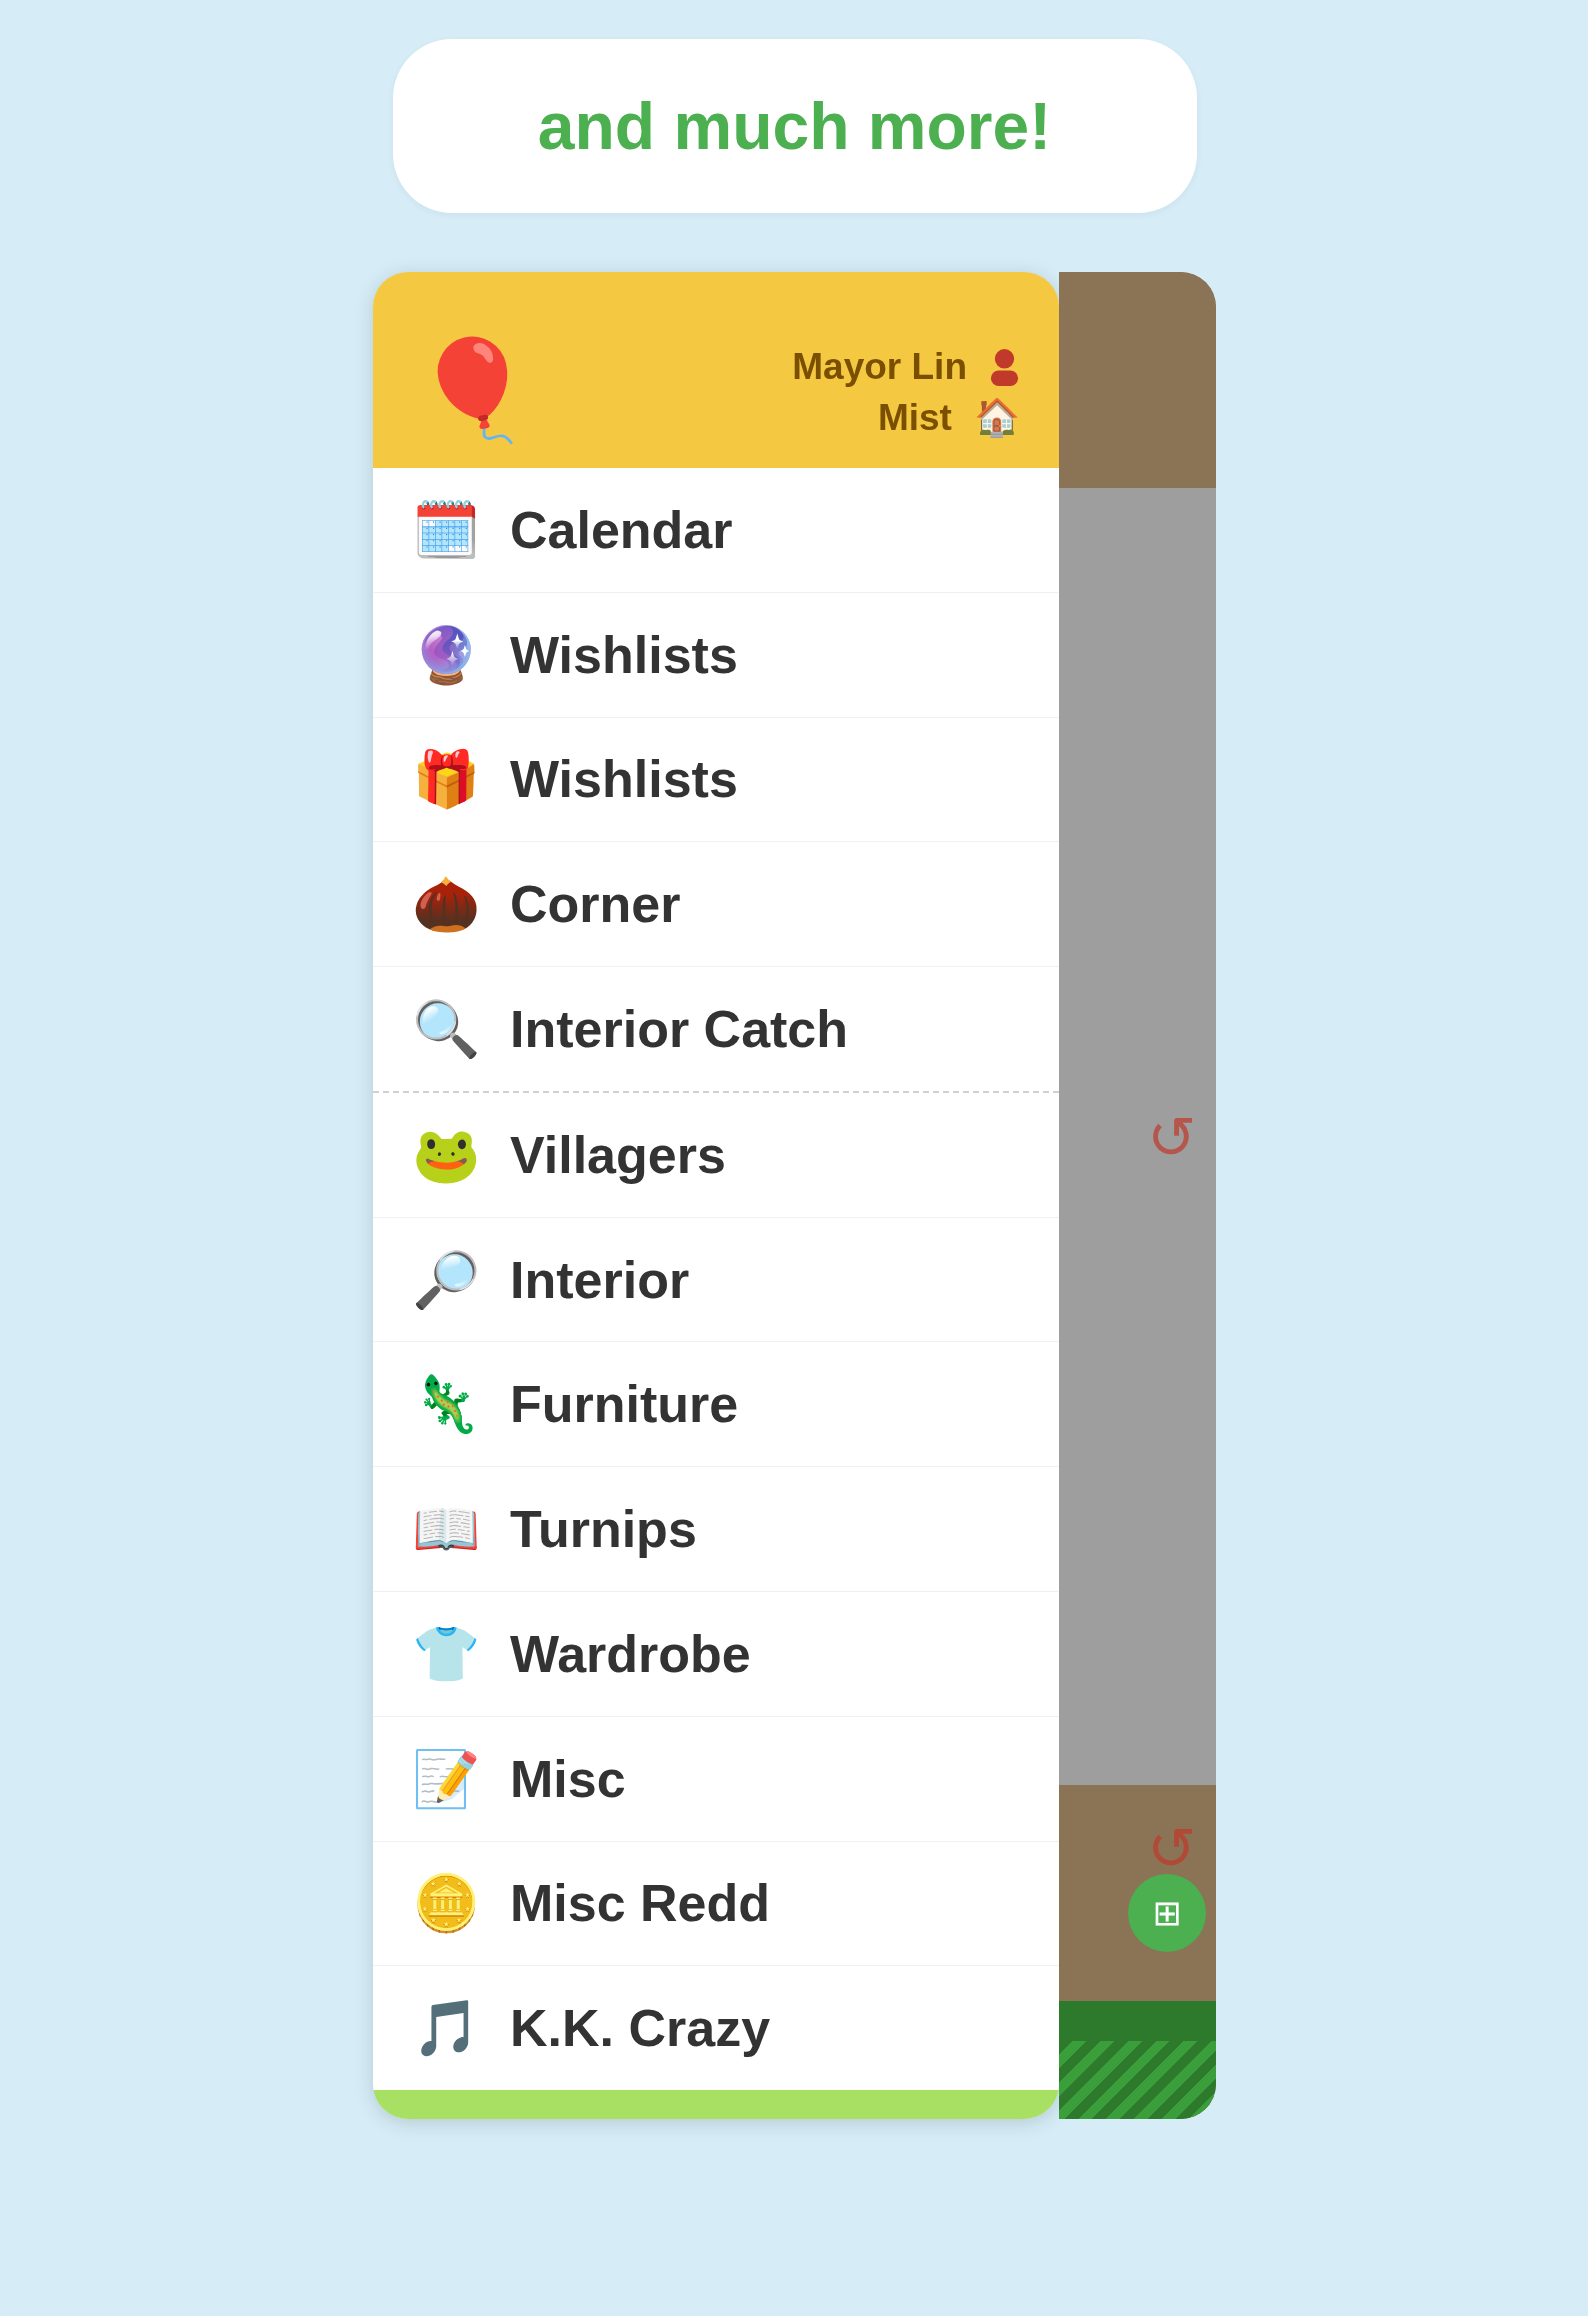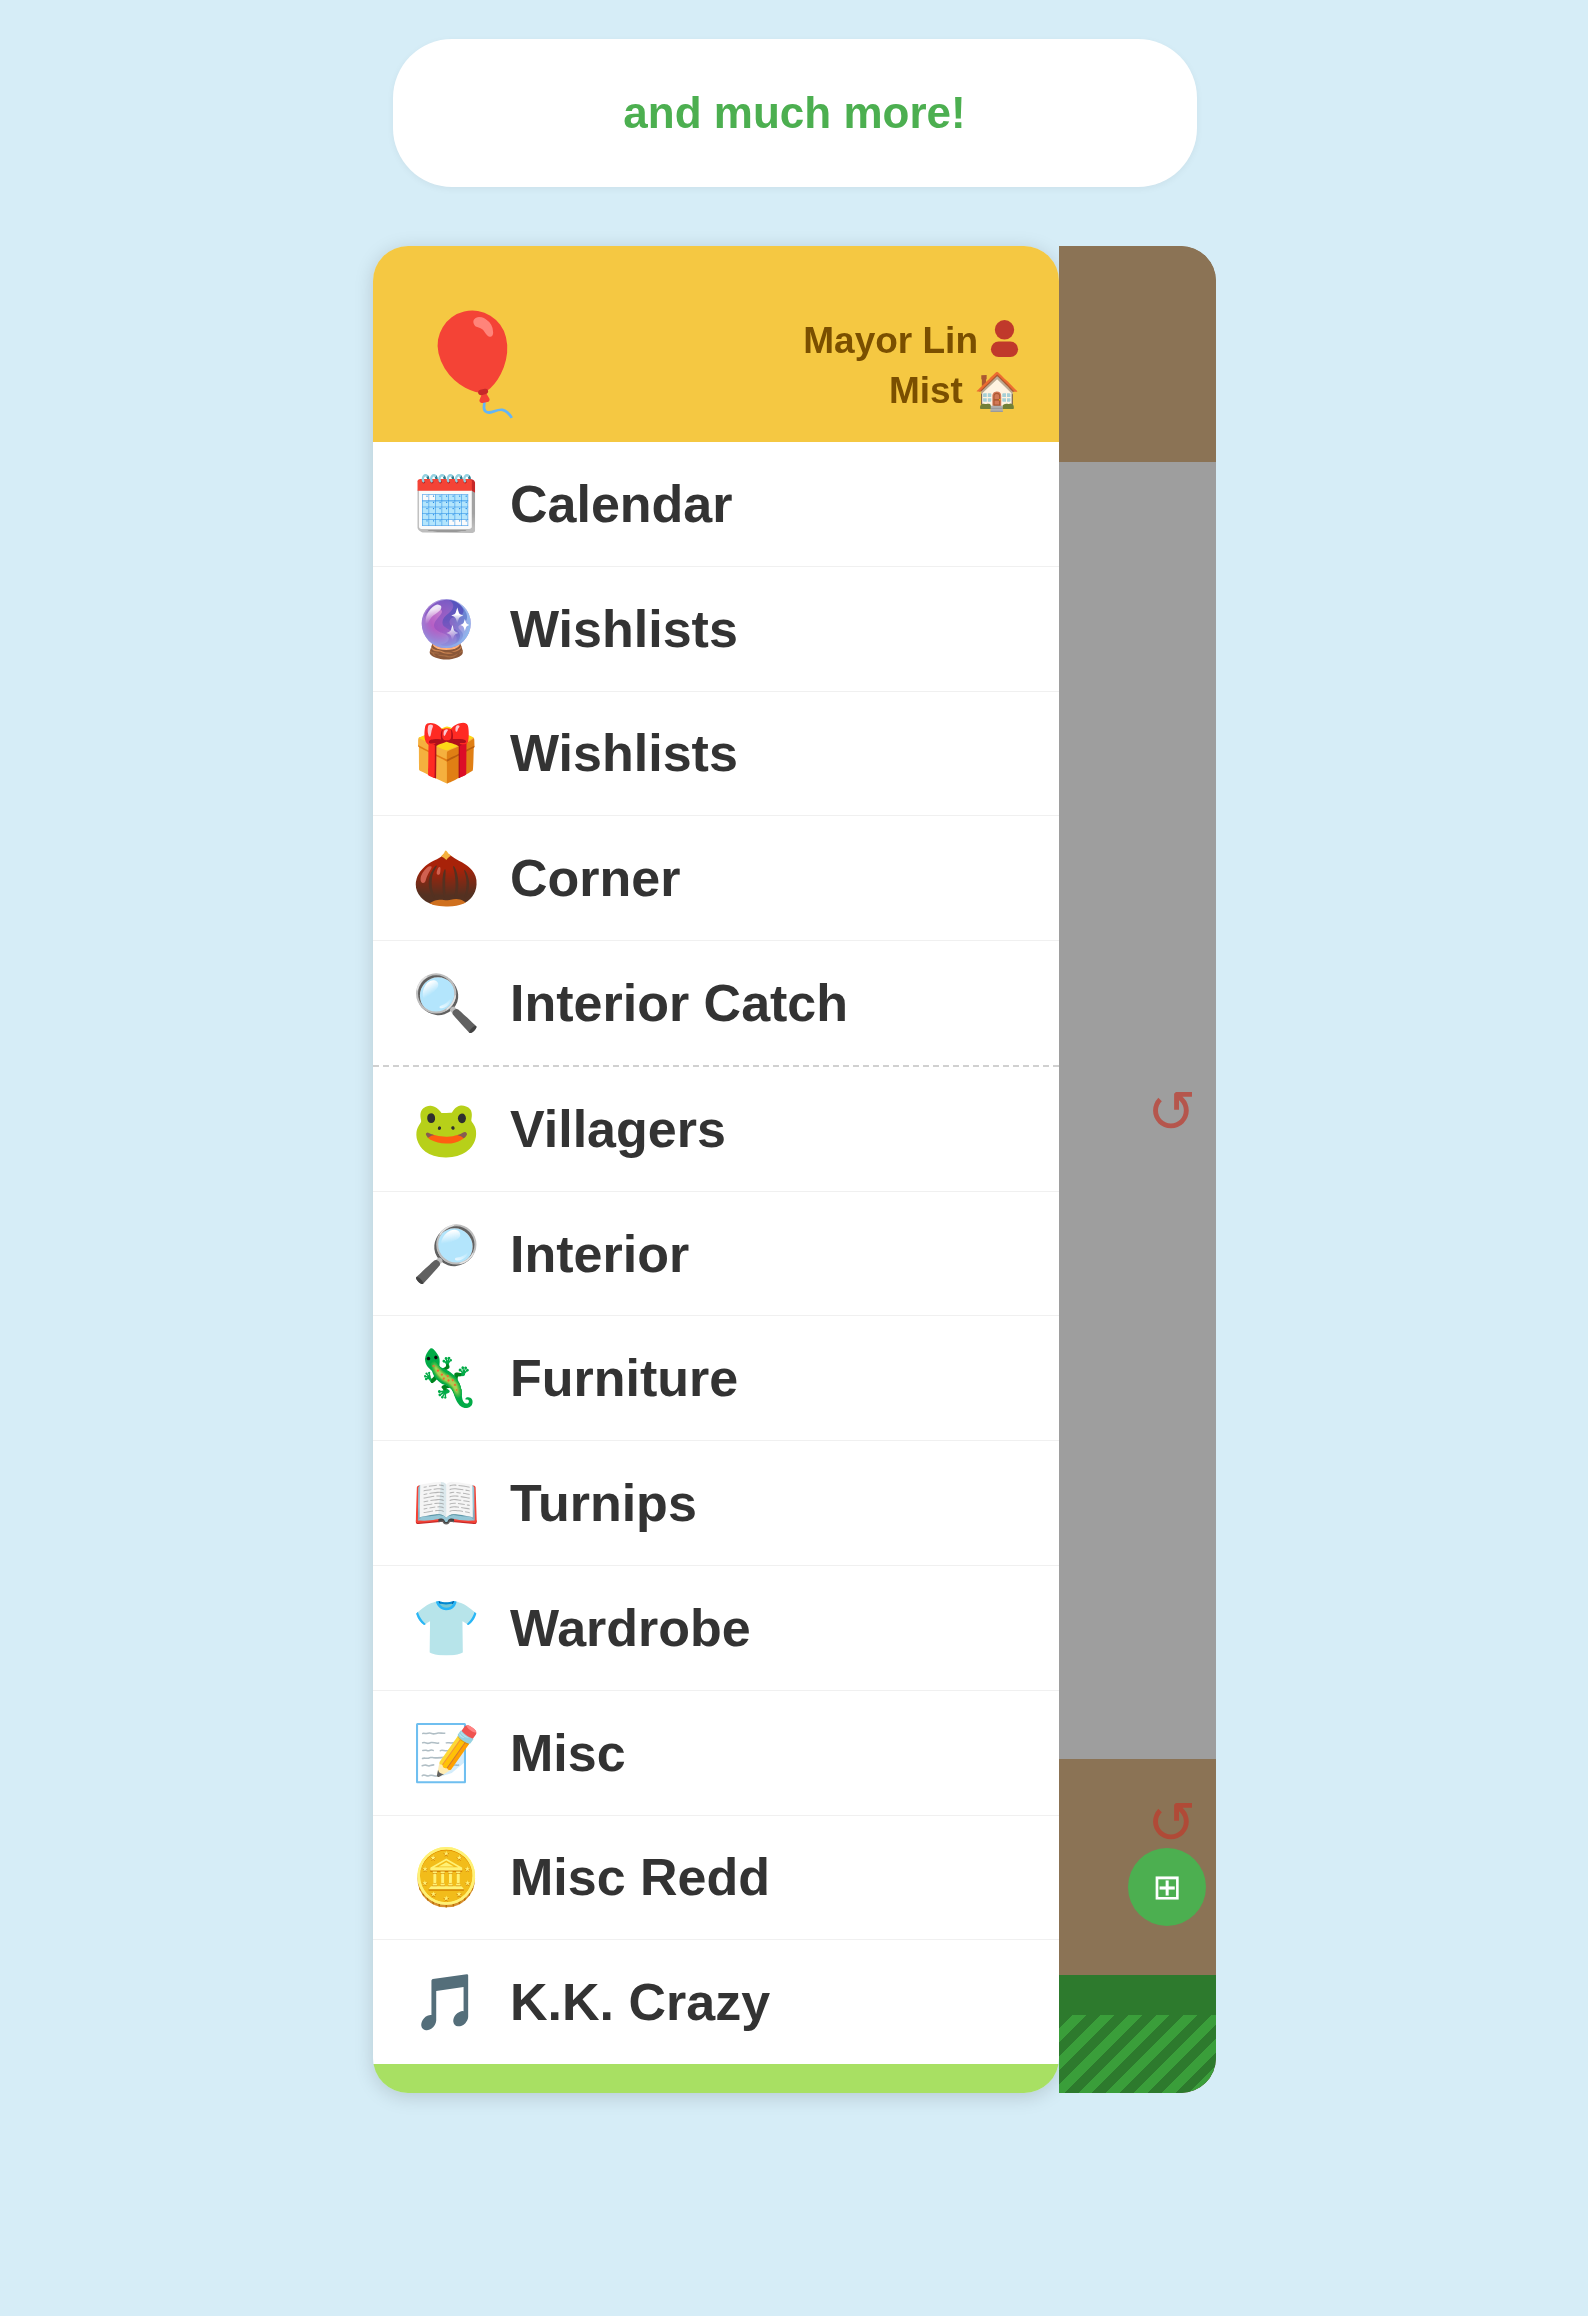--- a/index.html
+++ b/index.html
@@ -21,21 +21,21 @@
       border-radius: 59px;
       width: 804px;
       padding: 49px 78px;
       text-align: center;
       position: relative;
       margin-bottom: 59px;
       box-shadow: 0 2px 7.8px rgba(0,0,0,0.05);
     }
 
     .speech-bubble-text {
-      font-size: 44px;
+      font-size: 66px;
       font-weight: 800;
       color: #4caf50;
     }
 
     
     .menu-card {
       width: 686px;
       border-radius: 35px;
       overflow: hidden;
       box-shadow: 0 3.9px 19.6px rgba(0,0,0,0.15);
@@ -62,21 +62,22 @@
       flex-direction: column;
       align-items: flex-end;
       gap: 7.8px;
     }
 
     .header-mayor, .header-town {
       font-size: 37px;
       font-weight: 700;
       color: #7a4f00;
       display: flex;
-      gap: 11px;
+      align-items: center;
+      gap: 22px;
     }
 
     
     .menu-list {
       background: white;
       list-style: none;
     }
 
     .menu-item {
       display: flex;

